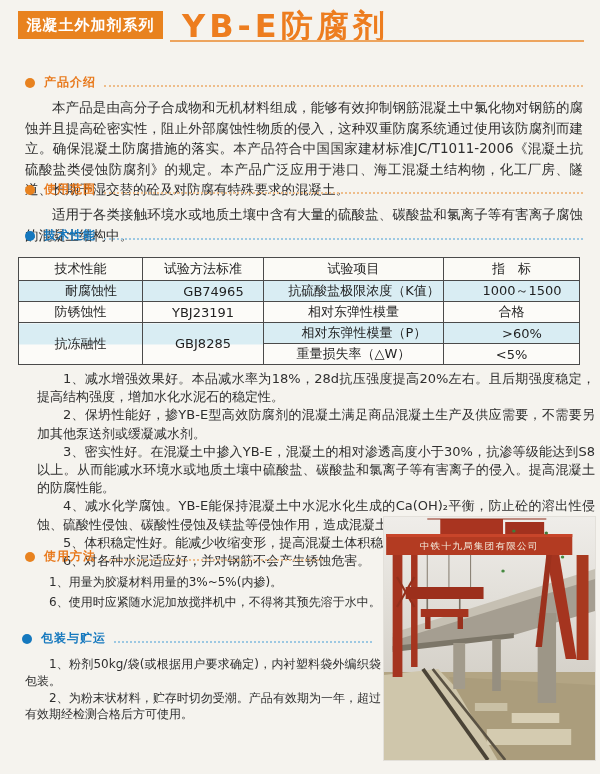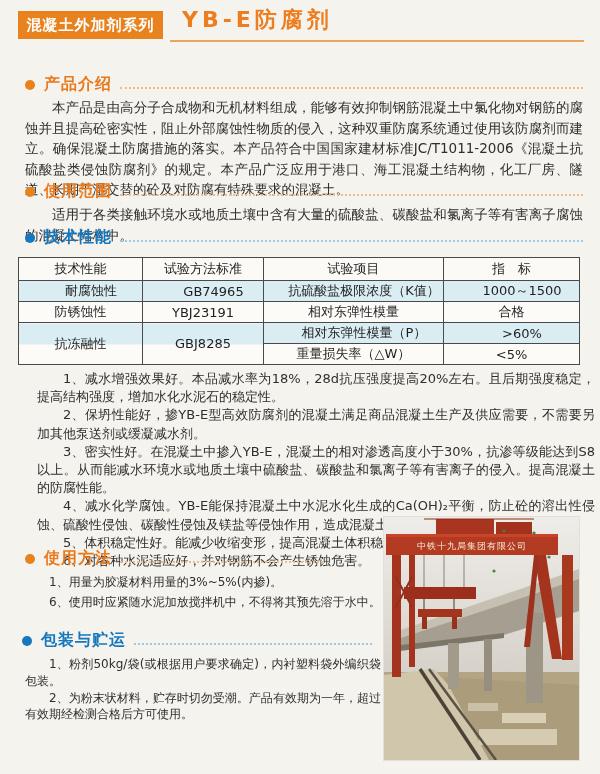--- a/index.html
+++ b/index.html
@@ -11,31 +11,31 @@
     color:#2b2b2b; overflow:hidden;
   }
   
   .badge {
     position:absolute; left:18px; top:11px; height:28px; width:145px;
     background:#e8821f; color:#fff; font-weight:bold; font-size:15px;
     display:flex; align-items:center; justify-content:center; letter-spacing:1px;
   }
   .main-title {
     position:absolute; left:182px; top:5px;
-    color:#ed7d1f; font-weight:bold; font-size:22px; letter-spacing:4px;
+    color:#ed7d1f; font-weight:bold; font-size:32px; letter-spacing:4px;
     white-space:nowrap;
   }
   .title-underline {
     position:absolute; left:170px; top:40px; width:414px; height:0;
     border-top:2px solid #eda45e;
   }
   
   .sec { position:absolute; display:flex; align-items:center; }
   .sec .dot { width:10px; height:10px; border-radius:50%; flex:0 0 auto; margin-right:9px; }
-  .sec .t { font-weight:bold; font-size:16px; white-space:nowrap; letter-spacing:1px; }
+  .sec .t { font-weight:bold; font-size:12px; white-space:nowrap; letter-spacing:1px; }
   .sec .dots { flex:1 1 auto; height:1px; margin-left:8px; margin-top:6px; border-bottom:2px dotted; }
   .sec.orange .dot { background:#e8821f; }
   .sec.orange .t { color:#e8791c; }
   .sec.orange .dots { border-color:#eebd8a; }
   .sec.blue .dot { background:#1578be; }
   .sec.blue .t { color:#1578be; }
   .sec.blue .dots { border-color:#9cc8e2; }
   
   .body-text {
     position:absolute; left:25px; width:558px;
@@ -56,21 +56,21 @@
   table.perf th, table.perf td {
     border:1px solid #4a4a4a; font-weight:normal; padding:1px 2px;
     height:21px; overflow:hidden; white-space:nowrap;
   }
   table.perf tr.head th { height:23px; background:#fbfaf6; }
   table.perf td.blue { background:#d9edf3;padding-left:23px; }
   table.perf td.white { background:#fcfbf8; }
   table.perf td.merged { background:linear-gradient(to bottom,#d9edf3 0 50%,#fcfbf8 50% 100%); }
   
   .photo {
-    position:absolute; left:384px; top:517px; width:195px; height:243px;
+    position:absolute; left:384px; top:517px; width:211px; height:243px;
     outline:1px solid #e3e0da;
   }
   .photo svg { display:block; width:100%; height:100%; }
 </style>
 </head>
 <body>
 
 <div class="page">
 
   <div class="badge">混凝土外加剂系列</div>

